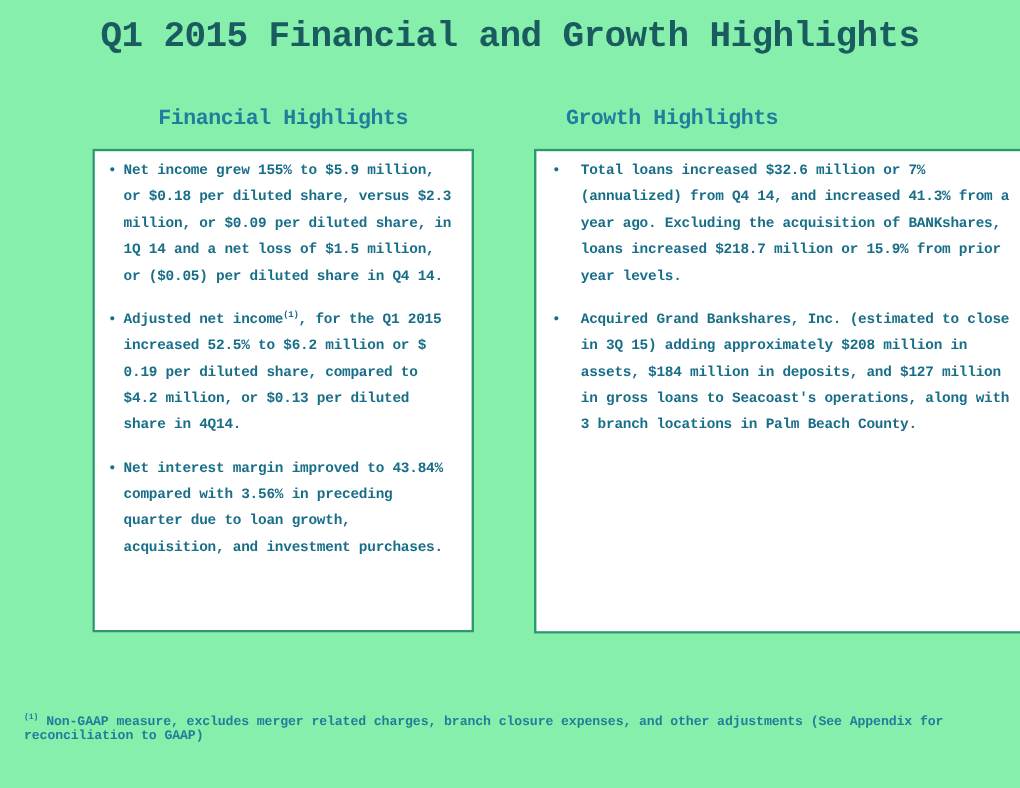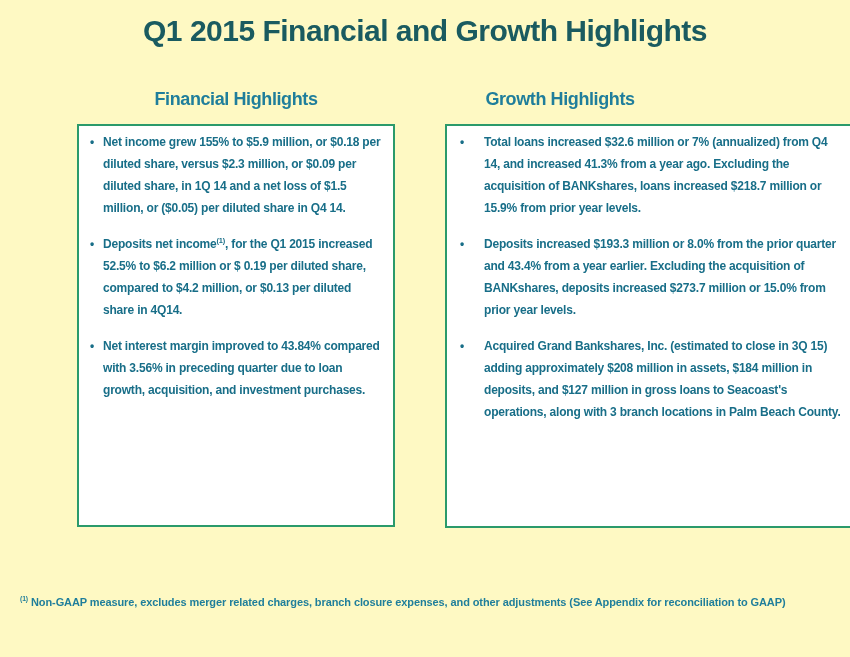--- a/index.html
+++ b/index.html
@@ -9,23 +9,23 @@
     --box-border: #2B9A6B;
     --footer-teal: #1D949B;
     --footer-green: #269A60;
   }
   * { box-sizing: border-box; }
   html, body { margin: 0; padding: 0; background: #ffffff; }
   .slide {
     position: relative;
     width: 850px;
     height: 657px;
-    background: #fef9c3;
+    background: #86efac;
     overflow: hidden;
-    font-family: Liberation Sans, sans-serif;
+    font-family: Liberation Mono, monospace;
   }
   .title {
     position: absolute;
     top: 14px; left: 0; right: 0;
     margin: 0;
     text-align: center;
     font-size: 30px;
     font-weight: 700;
     letter-spacing: -0.5px;
     color: var(--title);
@@ -114,29 +114,28 @@
 <div class="slide">
 
   <h1 class="title">Q1 2015 Financial and Growth Highlights</h1>
 
   <div class="col-header gro">Growth Highlights</div>
   <div class="col-header fin">Financial Highlights</div>
 
   <div class="box fin-box">
     <ul class="bullets fin-bullets">
         <li><span>Net income grew 155% to $5.9 million, or $0.18 per diluted share, versus $2.3 million, or $0.09 per diluted share, in 1Q 14 and a net loss of $1.5 million, or ($0.05) per diluted share in Q4 14.</span></li>
-        <li><span>Deposits net income</span><sup>(1)</sup><span>, for the Q1 2015 increased 52.5% to $6.2 million or $ 0.19 per diluted share, compared to $4.2 million, or $0.13 per diluted share in 4Q14.</span></li>
+        <li><span>Adjusted net income</span><sup>(1)</sup><span>, for the Q1 2015 increased 52.5% to $6.2 million or $ 0.19 per diluted share, compared to $4.2 million, or $0.13 per diluted share in 4Q14.</span></li>
         <li><span>Net interest margin improved to 43.84% compared with 3.56% in preceding quarter due to loan growth, acquisition, and investment purchases.</span></li>
       </ul>
   </div>
 
   <div class="box gro-box">
     <ul class="bullets gro-bullets">
         <li><span>Total loans increased $32.6 million or 7% (annualized) from Q4 14, and increased 41.3% from a year ago.  Excluding the acquisition of BANKshares, loans increased $218.7 million or 15.9% from prior year levels.</span></li>
-        <li><span>Deposits increased $193.3 million or 8.0% from the prior quarter and 43.4% from a year earlier. Excluding the acquisition of BANKshares, deposits increased $273.7 million or 15.0% from prior year levels.</span></li>
         <li><span>Acquired Grand Bankshares, Inc. (estimated to close in 3Q 15) adding approximately $208 million in assets, $184 million in deposits, and $127 million in gross loans to Seacoast's operations, along with 3 branch locations in Palm Beach County.</span></li>
       </ul>
   </div>
 
   <div class="footnote"><sup>(1)</sup><span> Non-GAAP measure, excludes merger related charges, branch closure expenses, and other adjustments (See Appendix for reconciliation to GAAP)</span></div>
 
 
 </div>
 
 </body></html>

